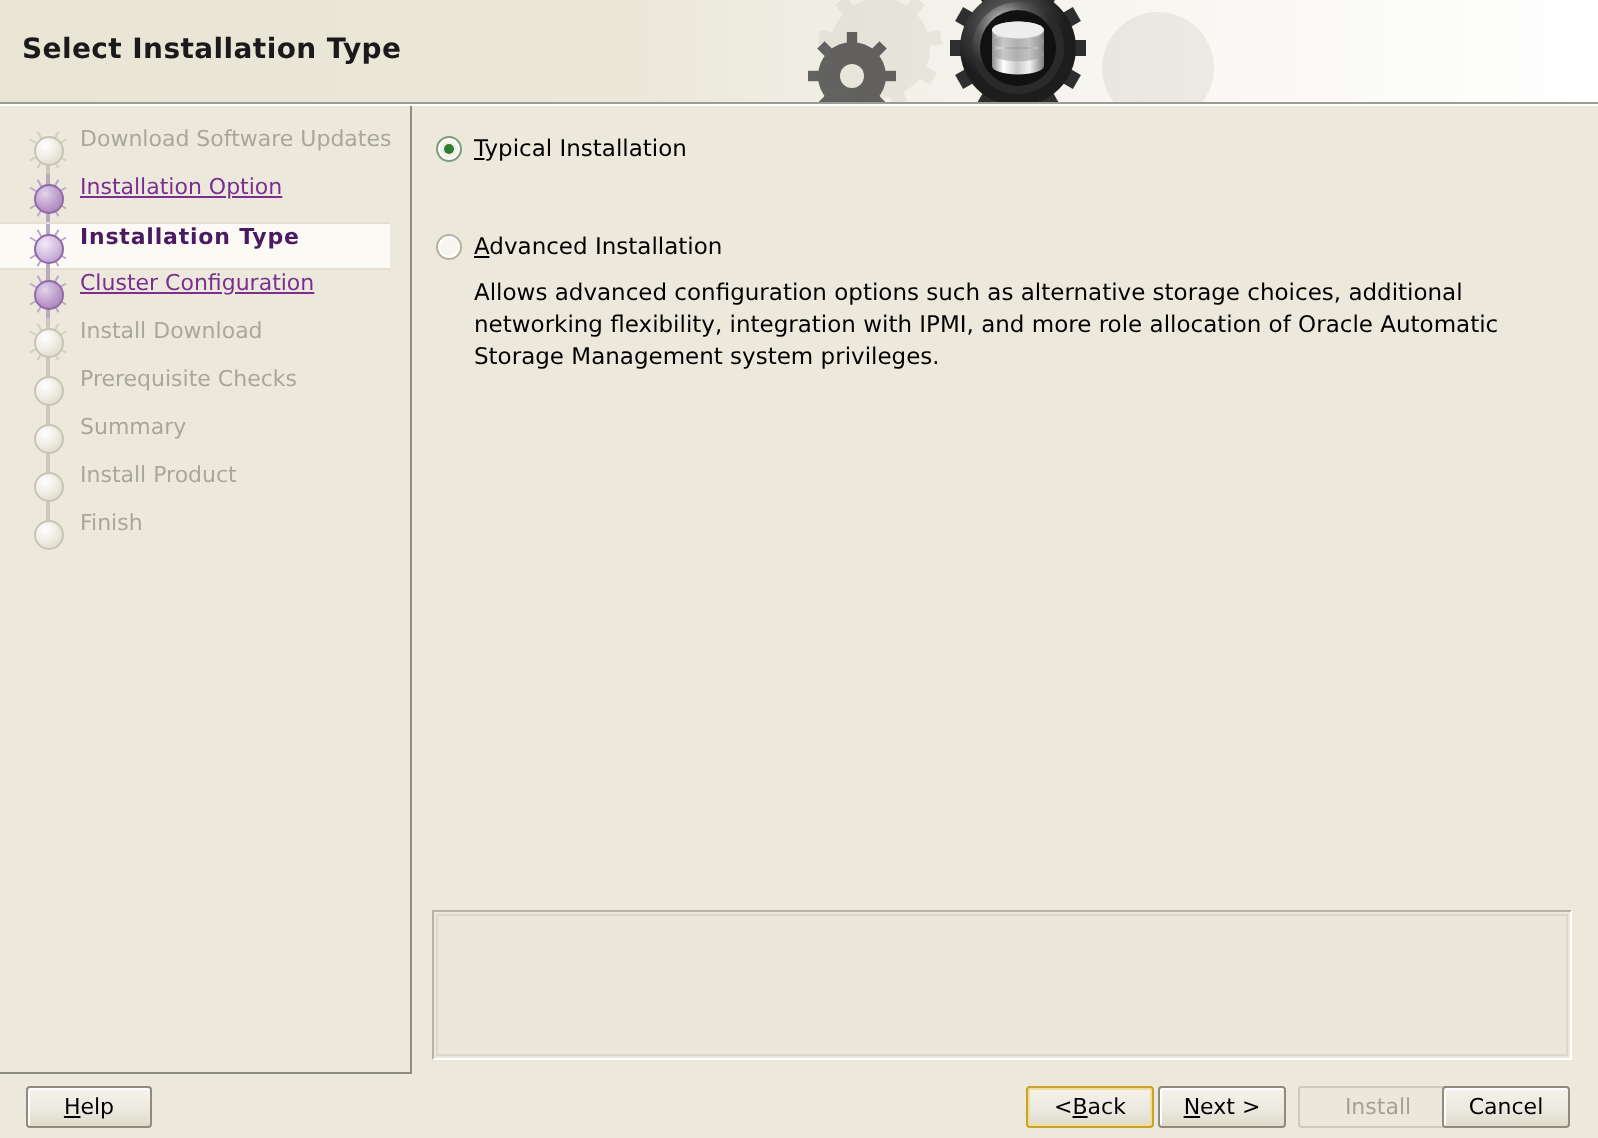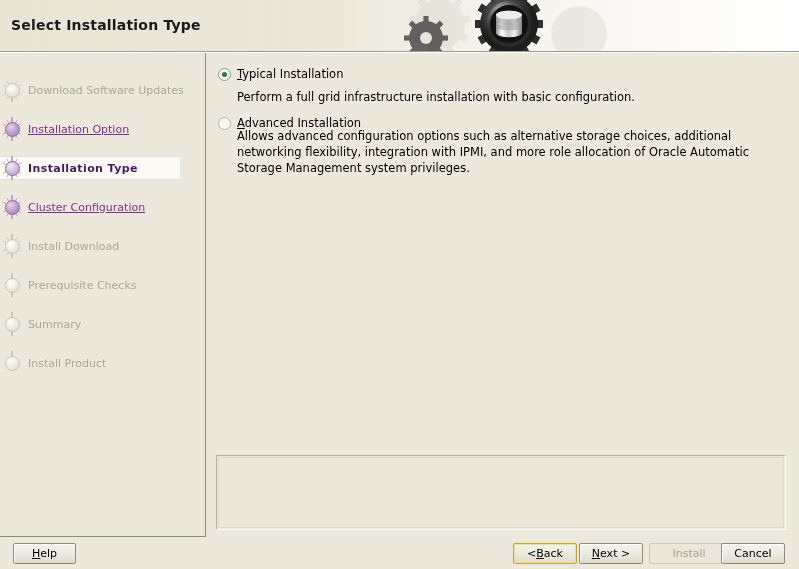--- a/index.html
+++ b/index.html
@@ -128,27 +128,27 @@
   .sidebar-bottom {
     position: absolute;
     left: 0; top: 536px;
     width: 206px; height: 1px;
     background: #8d8c80;
   }
   .step {
     position: relative;
     height: 24px;
     display: flex;
-    align-items: center;
+    align-items: flex-start;
+    padding-left: 12px;
     box-sizing: border-box;
-    margin-top: 15px;
   }
   .step.current {
     background: #fbfaf4;
-    width: 180px;
+    width: 195px;
     border-top: 1px solid #e3e0d2;
     border-bottom: 1px solid #e3e0d2;
   }
   .step-node {
     position: relative;
     width: 24px; height: 24px;
     flex: 0 0 24px;
     margin-right: 4px;
   }
   .node-line {
@@ -509,38 +509,44 @@
           </div>
           <span class="step-label todo">Summary</span>
         </div>
         <div class="step">
           <div class="step-node">
             <div class="node-line pale"></div>
             <div class="node-ball todo"></div>
           </div>
           <span class="step-label todo">Install Product</span>
         </div>
+        <div class="step">
+          <div class="step-node">
+            <div class="node-line pale" style="height: 12px;"></div>
+            <div class="node-ball todo"></div>
+          </div>
+          <span class="step-label todo">Finish</span>
+        </div>
       </div>
   </div>
   <div class="sidebar-divider"></div>
   <div class="sidebar-bottom"></div>
 
   <div class="content">
 
     <div class="radio-row" style="left:12px; top:15px;">
       <span class="radio on"></span>
       <span class="radio-label"><span class="mn">T</span><span>ypical Installation</span></span>
     </div>
-    <div class="desc" style="left:31px; top:36px; width:545px;">Perform a full grid infrastructure installation with basic configuration.</div>
 
     <div class="radio-row" style="left:12px; top:64px;">
       <span class="radio off"></span>
       <span class="radio-label"><span class="mn">A</span><span>dvanced Installation</span></span>
     </div>
-    <div class="desc" style="left:31px; top:75px; width:538px;">Allows advanced configuration options such as alternative storage choices, additional networking flexibility, integration with IPMI, and more role allocation of Oracle Automatic Storage Management system privileges.</div>
+    <div class="desc" style="left:31px; top:85px; width:538px;">Allows advanced configuration options such as alternative storage choices, additional networking flexibility, integration with IPMI, and more role allocation of Oracle Automatic Storage Management system privileges.</div>
 
     <div class="msg-panel">
       <div class="msg-inner">
         <div style="padding:4px 6px; font-size:11px;"></div>
       </div>
     </div>
   </div>
 
   <div class="btnbar">
     <button class="btn" style="left:13px; width:63px;">

